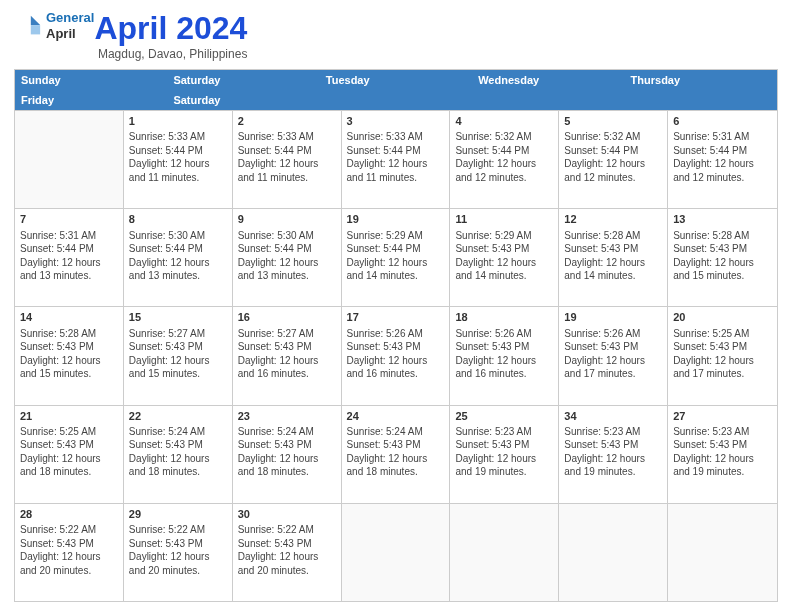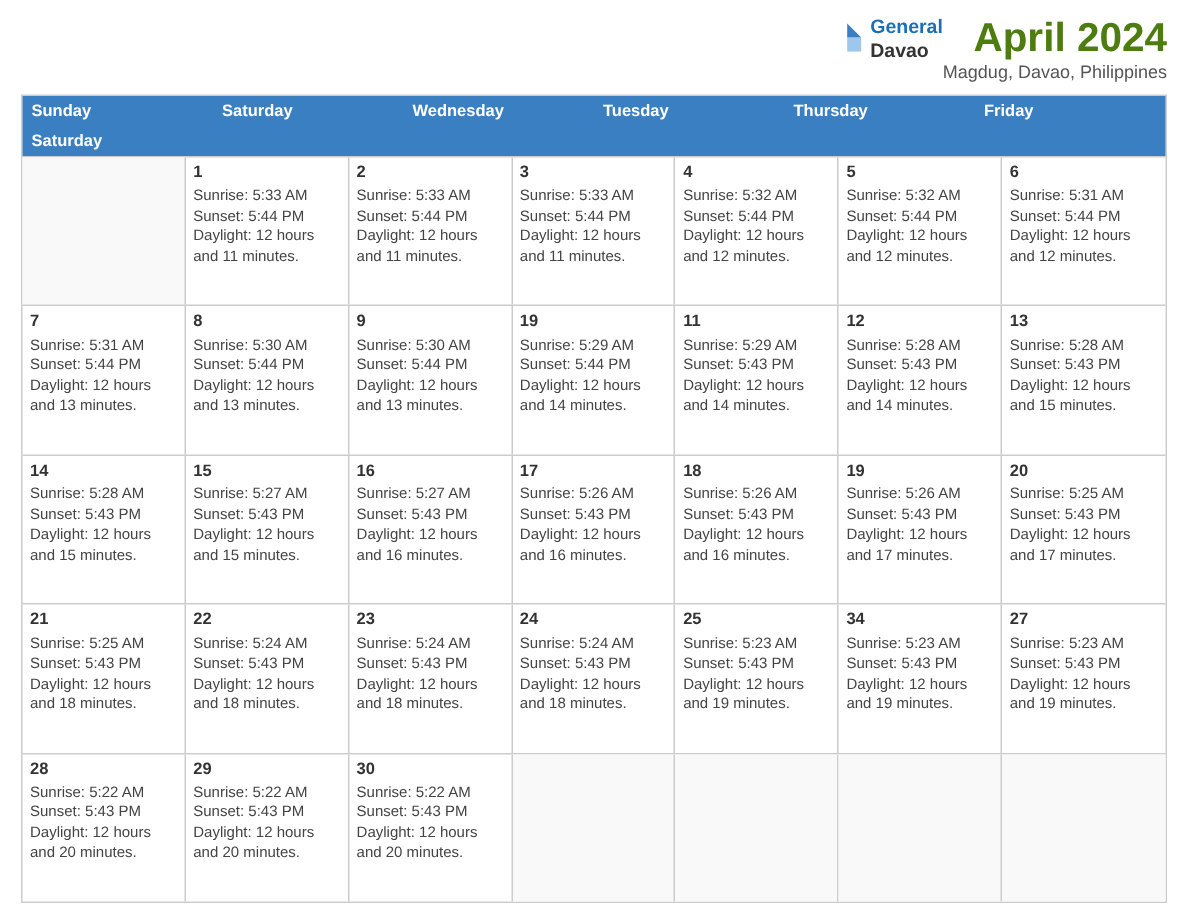--- a/index.html
+++ b/index.html
@@ -12,21 +12,21 @@
     }
     .page {
       width: 792px;
       height: 612px;
       padding: 10px 14px;
       display: flex;
       flex-direction: column;
     }
     .header {
       display: flex;
-      justify-content: flex-end;
+      justify-content: flex-start;
       align-items: flex-start;
       margin-bottom: 8px;
     }
     .logo {
       display: flex;
       align-items: center;
       gap: 4px;
     }
     .logo-text {
       font-size: 13px;
@@ -38,37 +38,37 @@
       color: #1a6fb5;
     }
     .logo-icon {
       width: 28px;
       height: 28px;
     }
     .title-block {
       text-align: right;
     }
     .month-title {
-      font-size: 27px;
-      font-weight: bold;
-      color: #4d7c0f;
+      font-size: 32px;
+      font-weight: bold;
+      color: #1d4ed8;
     }
     .location {
       font-size: 12px;
       color: #555;
     }
     .calendar {
       flex: 1;
       display: flex;
       flex-direction: column;
       border: 1px solid #ccc;
     }
     .cal-header-row {
       display: grid;
-      grid-template-columns: repeat(6, 1fr);
+      grid-template-columns: repeat(5, 1fr);
       background-color: #3a7fc1;
     }
     .cal-header-cell {
       color: #fff;
       font-size: 11px;
       font-weight: bold;
       padding: 4px 6px;
       text-align: left;
     }
     .cal-body {
@@ -115,35 +115,35 @@
 
 <div class="page">
   <div class="header">
     <div class="logo">
       <svg class="logo-icon" viewBox="0 0 30 30">
         <polygon points="18,4 28,14 18,14" fill="#3a7fc1"></polygon>
         <polygon points="18,14 28,14 28,24 18,24" fill="#5ba3e0" opacity="0.6"></polygon>
       </svg>
       <div class="logo-text">
         <div><span>General</span></div>
-        <div>Davao</div>
+        <div>April</div>
       </div>
     </div>
     <div class="title-block">
       <div class="month-title">April 2024</div>
       <div class="location">Magdug, Davao, Philippines</div>
     </div>
   </div>
 
   <div class="calendar">
     <div class="cal-header-row">
     <div class="cal-header-cell">Sunday</div>
         <div class="cal-header-cell">Saturday</div>
+        <div class="cal-header-cell">Tuesday</div>
         <div class="cal-header-cell">Wednesday</div>
-        <div class="cal-header-cell">Tuesday</div>
         <div class="cal-header-cell">Thursday</div>
         <div class="cal-header-cell">Friday</div>
         <div class="cal-header-cell">Saturday</div>
       </div>
     <div class="cal-body">
     <div class="cal-row">
           <div class="cal-cell empty"></div>
           <div class="cal-cell">
             <span class="day-number">1</span>
             <div class="day-info">Sunrise: 5:33 AM<br>Sunset: 5:44 PM<br>Daylight: 12 hours and 11 minutes.</div>

